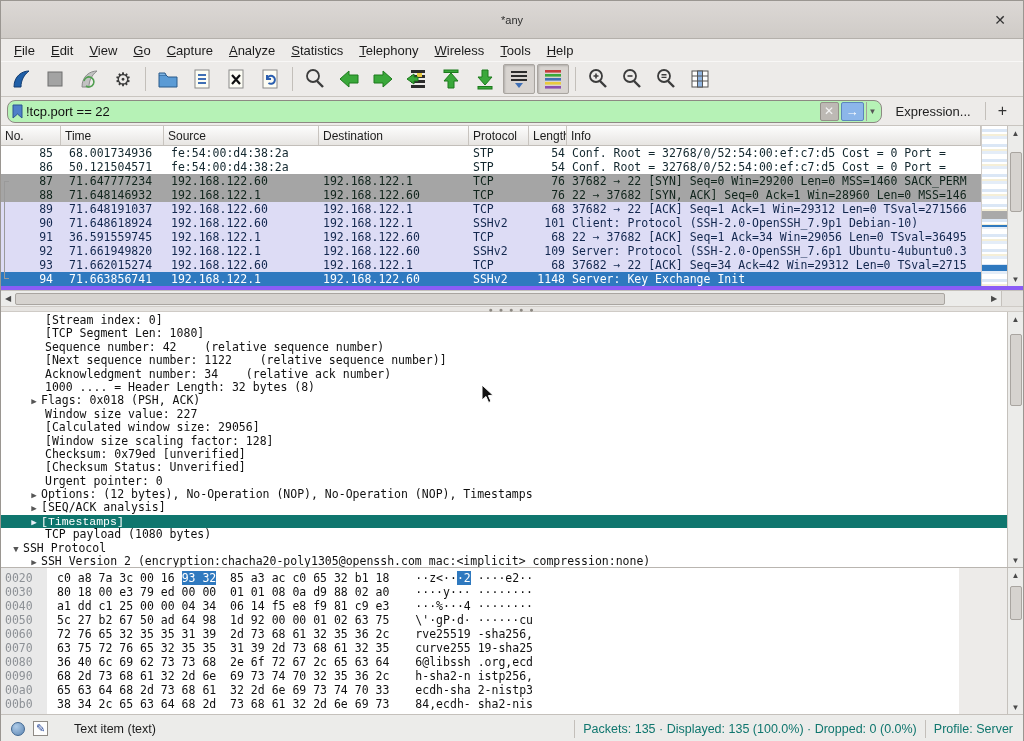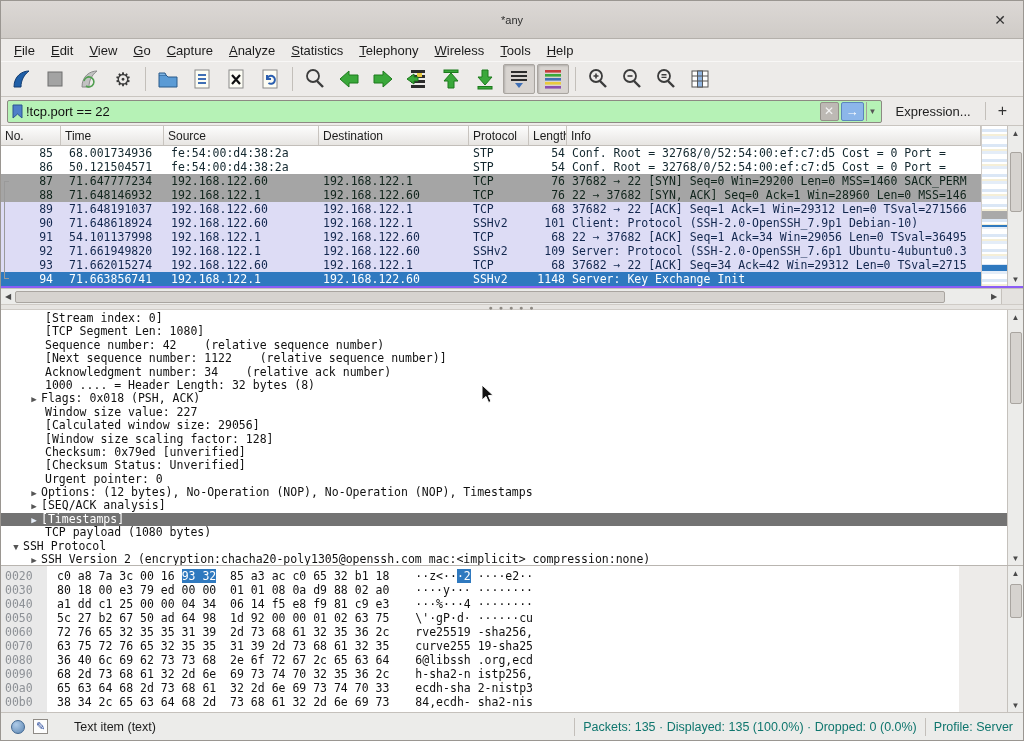--- a/index.html
+++ b/index.html
@@ -30,38 +30,38 @@
           border:1px solid transparent; border-radius:2px; }
   .tbtn.pressed { background:#d8d4d0; border:1px solid #a9a5a0;
                   box-shadow:inset 1px 1px 2px rgba(0,0,0,.18); }
   .tsep { width:1px; height:24px; background:#c3bfba; margin:0 4px; }
   .glyph { font-size:19px; line-height:1; color:#3a3a3a; }
 
   
   .filterbar { height:29px; background:#edebe9; border-bottom:1px solid #c9c5c0;
                display:flex; align-items:center; padding:0 6px; gap:6px; flex:0 0 auto; }
   .filter-field { flex:1; height:23px; background:#b6f2b6; border:1px solid #8d8983;
-                  border-radius:2px; display:flex; align-items:center; overflow:hidden; }
+                  border-radius:8px; display:flex; align-items:center; overflow:hidden; }
   .filter-bookmark { width:18px; display:flex; justify-content:center; }
   .filter-input { flex:1; border:none; background:transparent; font-family:"Liberation Sans",sans-serif;
                   font-size:13px; color:#111; outline:none; }
   .filter-clear { width:19px; height:19px; background:#bdb9b4; border:1px solid #949089;
                   color:#f4f4f4; font-size:12px; display:flex; align-items:center;
                   justify-content:center; border-radius:2px; margin-right:2px; }
   .filter-apply { width:23px; height:19px; background:#8cb6ea; border:1px solid #5d86bb;
                   color:#fff; font-size:13px; display:flex; align-items:center;
                   justify-content:center; border-radius:2px; margin-right:2px; }
   .filter-caret { width:13px; color:#555; font-size:8px; display:flex; align-items:center;
                   justify-content:center; border-left:1px solid #a5a19b; height:19px; margin-right:2px;}
   .expression { font-size:13px; color:#222; padding:0 8px; }
   .vline { width:1px; height:18px; background:#c3bfba; }
   .plus { font-size:16px; color:#333; padding:0 10px 0 6px; }
 
   
-  .plist { flex:0 0 auto; display:flex; background:#f97316; border-bottom:2px solid #8b5cf6; }
+  .plist { flex:0 0 auto; display:flex; background:#f97316; border-bottom:4px solid #8b5cf6; }
   .plist-main { width:980px; display:flex; flex-direction:column; }
   .phdr { height:20px; display:flex; background:linear-gradient(#fdfdfd,#e7e5e2);
           border-bottom:1px solid #c2beb9; font-size:12px; color:#1c1c1c; flex:0 0 auto; }
   .phdr > div { border-right:1px solid #c8c4bf; padding:3px 0 0 4px; overflow:hidden; white-space:nowrap; }
   .prows { height:140px; overflow:hidden; font-family:"DejaVu Sans Mono","Liberation Mono",monospace;
            font-size:11.5px; }
   .prow { height:14px; display:flex; white-space:nowrap; align-items:center; }
   .prow > div { overflow:hidden; }
   .c-no  { width:60px;  text-align:right; padding-right:8px; position:relative; }
   .c-tim { width:103px; padding-left:8px; }
@@ -100,21 +100,21 @@
               border-bottom:1px solid #cfcbc6; display:flex; align-items:center;
               justify-content:center; color:#8d8983; font-size:7px; letter-spacing:2px;
               flex:0 0 auto; }
 
   
   .detail { height:255px; background:#fff; display:flex; flex:0 0 auto; overflow:hidden; }
   .detail-lines { flex:1; overflow:hidden; font-family:"DejaVu Sans Mono","Liberation Mono",monospace;
                   font-size:11.5px; line-height:13.4px; padding-top:2px; white-space:pre; }
   .dline { height:13.4px; white-space:pre; overflow:hidden; color:#101010; }
   .dline .tri { display:inline-block; width:14px; color:#555; font-size:9px; text-align:center; }
-  .dline.sel { background:#737373; color:#fff; }
+  .dline.sel { background:#0f766e; color:#fff;font-family:Liberation Mono, monospace; }
   .dline.sel .tri { color:#e8f0fa; }
 
   
   .hexpane { height:147px; border-top:1px solid #b9b5b0; display:flex; flex:0 0 auto;gap:48px; }
   .hex-lines { flex:1; overflow:hidden; padding-top:3px;
                font-family:"DejaVu Sans Mono","Liberation Mono",monospace; font-size:11.5px;
                background:linear-gradient(to right,#e9e9e9 0,#e9e9e9 46px,#ffffff 46px); }
   .hline { height:14px; white-space:pre; overflow:hidden; color:#101010; }
   .hoff { display:inline-block; width:46px; padding-left:4px; color:#8d9196; }
   .hhex { display:inline-block; padding-left:10px; }
@@ -373,21 +373,21 @@
             <div class="c-no">90<span class="rel"></span></div>
             <div class="c-tim">71.648618924</div>
             <div class="c-src">192.168.122.60</div>
             <div class="c-dst">192.168.122.1</div>
             <div class="c-pro">SSHv2</div>
             <div class="c-len">101</div>
             <div class="c-inf">Client: Protocol (SSH-2.0-OpenSSH_7.9p1 Debian-10)</div>
           </div>
           <div class="prow row-lavender">
             <div class="c-no">91<span class="rel"></span></div>
-            <div class="c-tim">54.101137998</div>
+            <div class="c-tim">36.591559745</div>
             <div class="c-src">192.168.122.1</div>
             <div class="c-dst">192.168.122.60</div>
             <div class="c-pro">TCP</div>
             <div class="c-len">68</div>
             <div class="c-inf">22 → 37682 [ACK] Seq=1 Ack=34 Win=29056 Len=0 TSval=36495</div>
           </div>
           <div class="prow row-lavender">
             <div class="c-no">92<span class="rel"></span></div>
             <div class="c-tim">71.661949820</div>
             <div class="c-src">192.168.122.1</div>

